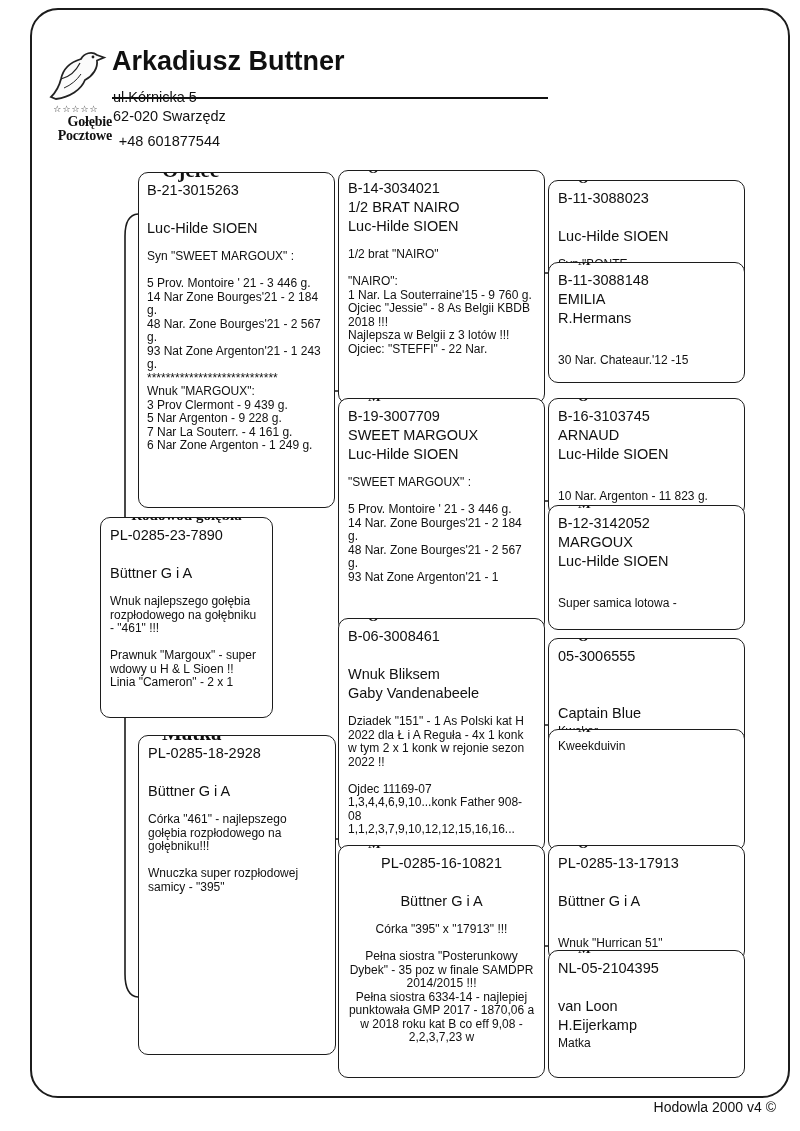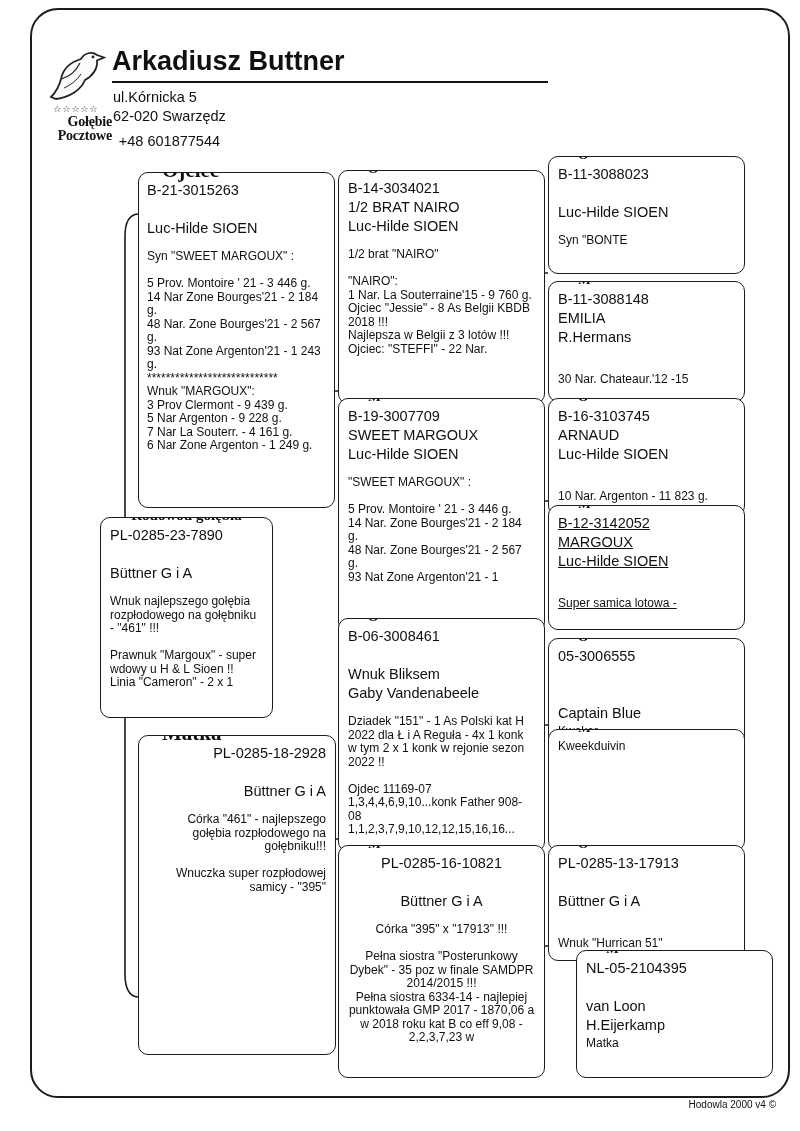--- a/index.html
+++ b/index.html
@@ -6,35 +6,35 @@
   body{width:800px;height:1131px;background:#ffffff;position:relative;overflow:hidden;
        font-family:"Liberation Sans","DejaVu Sans",sans-serif;color:#101010;}
   .page-border{position:absolute;left:30px;top:8px;width:756px;height:1086px;
        border:2px solid #1c1c1c;border-radius:28px;}
   .logo{position:absolute;left:40px;top:50px;width:72px;text-align:center;}
   .logo svg{display:block;margin:0 auto;}
   .logo-stars{display:block;font-size:9px;letter-spacing:1px;line-height:11px;color:#222;}
   .logo-name{display:block;font-family:"Liberation Serif","DejaVu Serif",serif;font-weight:700;
        font-size:14px;line-height:14px;letter-spacing:-0.2px;text-align:right;}
   .page-title{position:absolute;left:112px;top:46px;margin:0;font-size:27px;font-weight:700;
-       width:436px;border-bottom:2px solid #111;padding-bottom:4px;}
+       width:436px;border-bottom:2px solid #111;padding-bottom:20px;}
   .address{position:absolute;left:113px;top:88px;font-size:14.5px;line-height:19px;}
   .address .phone{margin-top:6px;text-align:center;}
   svg.connectors{position:absolute;left:0;top:0;z-index:1;}
   .pbox{position:absolute;z-index:2;background:#fff;border:1.6px solid #1c1c1c;border-radius:10px;
        padding:8px 9px;overflow:hidden;}
   .plabel{position:absolute;background:#fff;padding:0 7px;white-space:nowrap;z-index:3;
        font-family:"Liberation Serif","DejaVu Serif",serif;font-weight:700;}
   .plabel.big{font-size:21px;top:-15px;left:16px;}
   .plabel.mid{font-size:15px;top:-11px;left:50%;transform:translateX(-50%);}
   .plabel.small{font-size:13.5px;top:-10px;left:22px;}
   .ptitle{font-size:14.5px;line-height:19px;white-space:pre-line;}
   .pdetails{font-size:12px;line-height:13.5px;white-space:pre-line;margin-top:12px;}
   .pdetails.tight{margin-top:2px;}
-  .footer{position:absolute;right:24px;top:1099px;font-size:10px;}
+  .footer{position:absolute;right:24px;top:1099px;font-size:14px;}
 </style>
 </head>
 <body>
 
 <div class="page-border"></div>
 
 <div class="logo">
   <svg width="64" height="54" viewBox="0 0 64 54">
     <path d="M7 47 C11 43 15 37 17 29 C19 19 27 12 37 9 C40 3 48 1 53 5 L60 7.5 L53 10.5 C54 18 49 26 41 30 C37 40 26 47 12 49 Z" fill="#fbfbfb" stroke="#222" stroke-width="1.8"></path>
     <path d="M17 29 C25 27 32 21 36 13" fill="none" stroke="#222" stroke-width="1.2"></path>
@@ -88,21 +88,21 @@
 48 Nar. Zone Bourges'21 - 2 567 g.
 93 Nat Zone Argenton'21 - 1 243 g.
 ****************************
 Wnuk "MARGOUX":
 3 Prov Clermont - 9 439 g.
 5 Nar Argenton - 9 228 g.
 7 Nar La Souterr. - 4 161 g.
 6 Nar Zone Argenton - 1 249 g.</div>
 </div>
 
-<div class="pbox" style="left:138px;top:735px;width:178px;height:302px;text-align:right;">
+<div class="pbox" style="left:138px;top:735px;width:178px;height:302px;">
   <span class="plabel big">Matka</span>
   <div class="ptitle">PL-0285-18-2928
 
 Büttner G i A</div>
   <div class="pdetails">Córka "461" - najlepszego gołębia rozpłodowego na gołębniku!!!
 
 Wnuczka super rozpłodowej samicy - "395"</div>
 </div>
 
 <div class="pbox" style="left:338px;top:170px;width:187px;height:216px;">
@@ -149,47 +149,47 @@
   <span class="plabel small">M</span>
   <div class="ptitle">PL-0285-16-10821
 
 Büttner G i A</div>
   <div class="pdetails">Córka "395" x "17913" !!!
 
 Pełna siostra "Posterunkowy Dybek" - 35 poz w finale SAMDPR 2014/2015 !!!
 Pełna siostra 6334-14 - najlepiej punktowała GMP 2017 - 1870,06 a w 2018 roku kat B co eff 9,08 - 2,2,3,7,23 w</div>
 </div>
 
-<div class="pbox" style="left:548px;top:156px;width:177px;height:100px;">
+<div class="pbox" style="left:548px;top:180px;width:177px;height:100px;">
   <span class="plabel small">O</span>
   <div class="ptitle">B-11-3088023
 
 Luc-Hilde SIOEN</div>
   <div class="pdetails">Syn "BONTE</div>
 </div>
 
-<div class="pbox" style="left:548px;top:281px;width:177px;height:103px;">
+<div class="pbox" style="left:548px;top:262px;width:177px;height:103px;">
   <span class="plabel small">M</span>
   <div class="ptitle">B-11-3088148
 EMILIA
 R.Hermans</div>
   <div class="pdetails">
 30 Nar. Chateaur.'12 -15</div>
 </div>
 
 <div class="pbox" style="left:548px;top:398px;width:177px;height:100px;">
   <span class="plabel small">O</span>
   <div class="ptitle">B-16-3103745
 ARNAUD
 Luc-Hilde SIOEN</div>
   <div class="pdetails">
 10 Nar. Argenton - 11 823 g.</div>
 </div>
 
-<div class="pbox" style="left:548px;top:505px;width:177px;height:107px;text-decoration:underline;">
+<div class="pbox" style="left:548px;top:505px;width:177px;height:107px;">
   <span class="plabel small">M</span>
   <div class="ptitle">B-12-3142052
 MARGOUX
 Luc-Hilde SIOEN</div>
   <div class="pdetails">
 Super samica lotowa -</div>
 </div>
 
 <div class="pbox" style="left:548px;top:618px;width:177px;height:104px;margin-top:20px;">
   <span class="plabel small">O</span>
@@ -207,21 +207,21 @@
 
 <div class="pbox" style="left:548px;top:845px;width:177px;height:98px;">
   <span class="plabel small">O</span>
   <div class="ptitle">PL-0285-13-17913
 
 Büttner G i A</div>
   <div class="pdetails">
 Wnuk "Hurrican 51"</div>
 </div>
 
-<div class="pbox" style="left:548px;top:950px;width:177px;height:110px;margin-left:28px;">
+<div class="pbox" style="left:548px;top:950px;width:177px;height:110px;">
   <span class="plabel small">M</span>
   <div class="ptitle">NL-05-2104395
 
 van Loon
 H.Eijerkamp</div>
   <div class="pdetails tight">Matka</div>
 </div>
 
 <div class="footer">Hodowla 2000 v4 ©</div>
 

